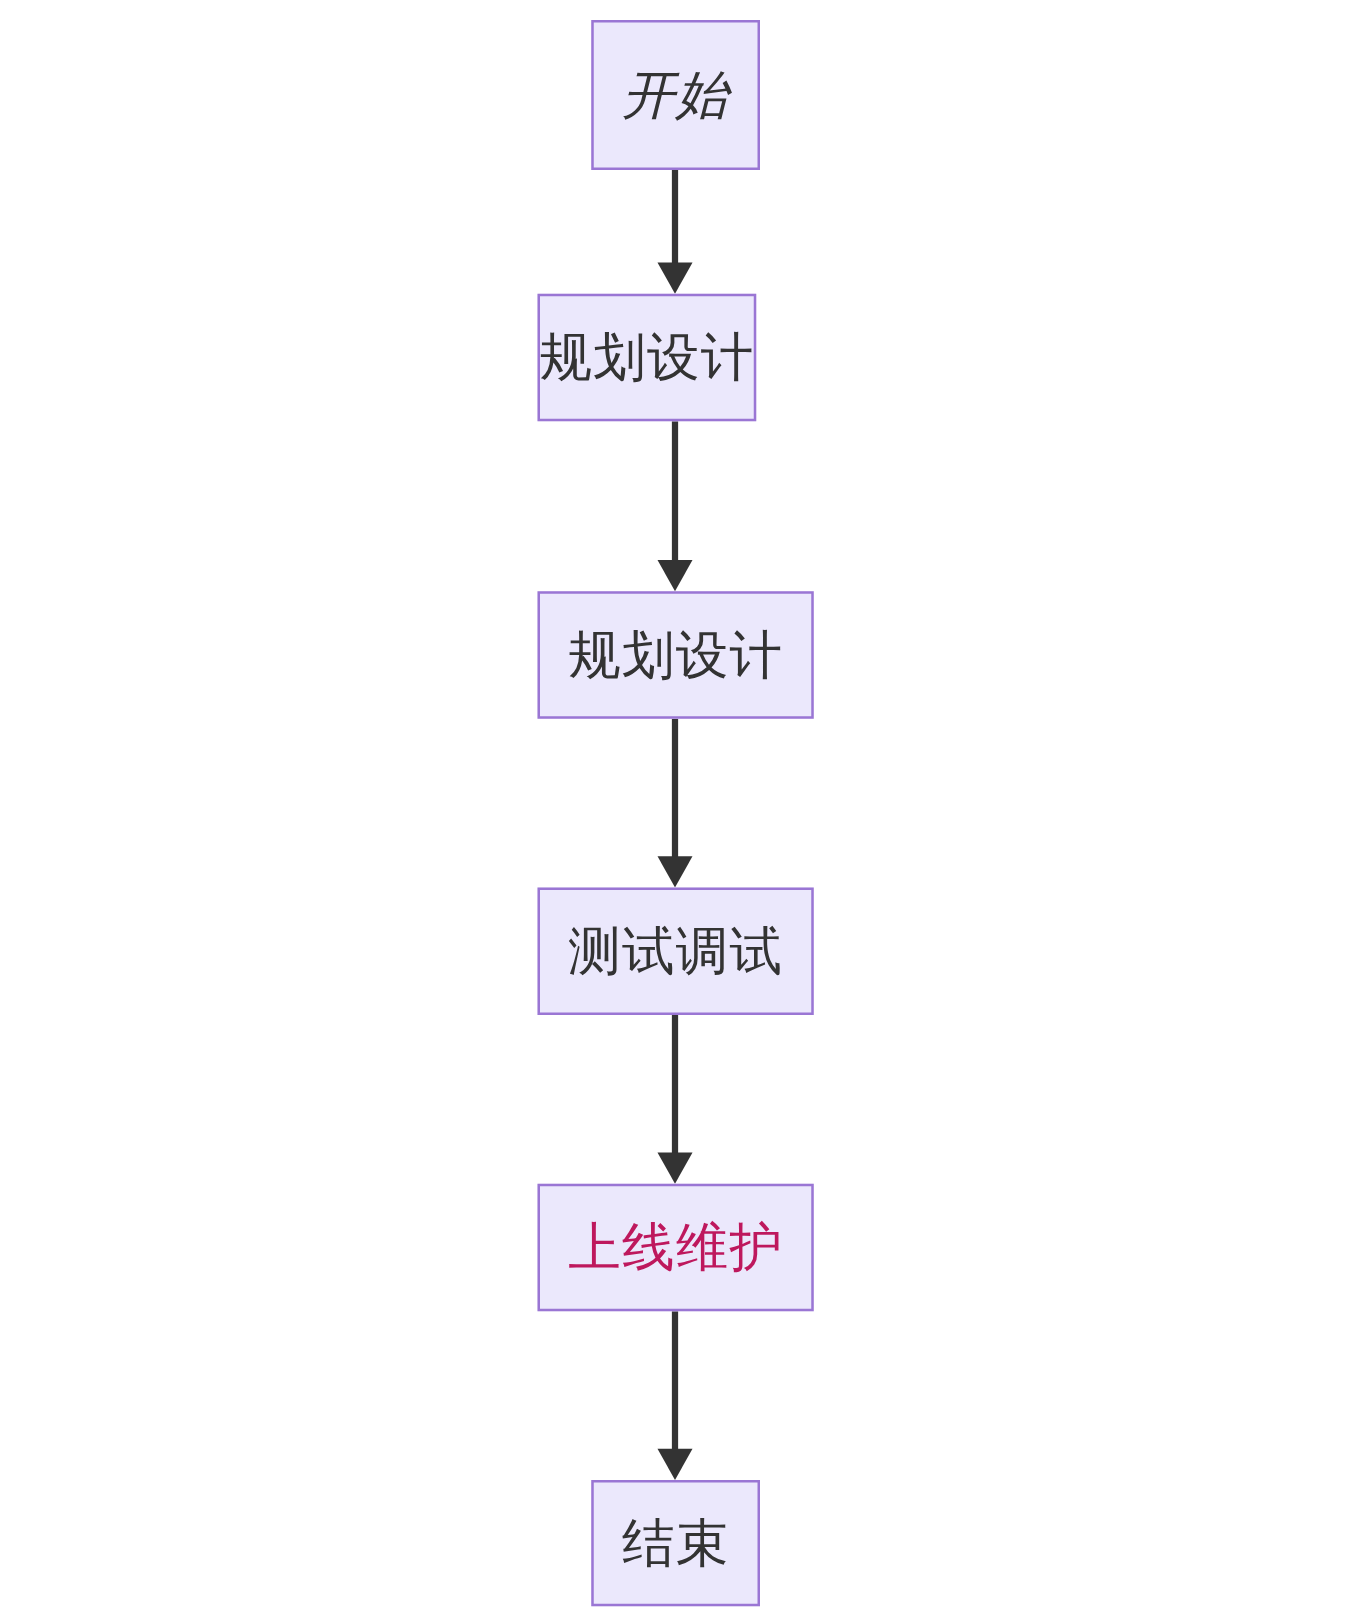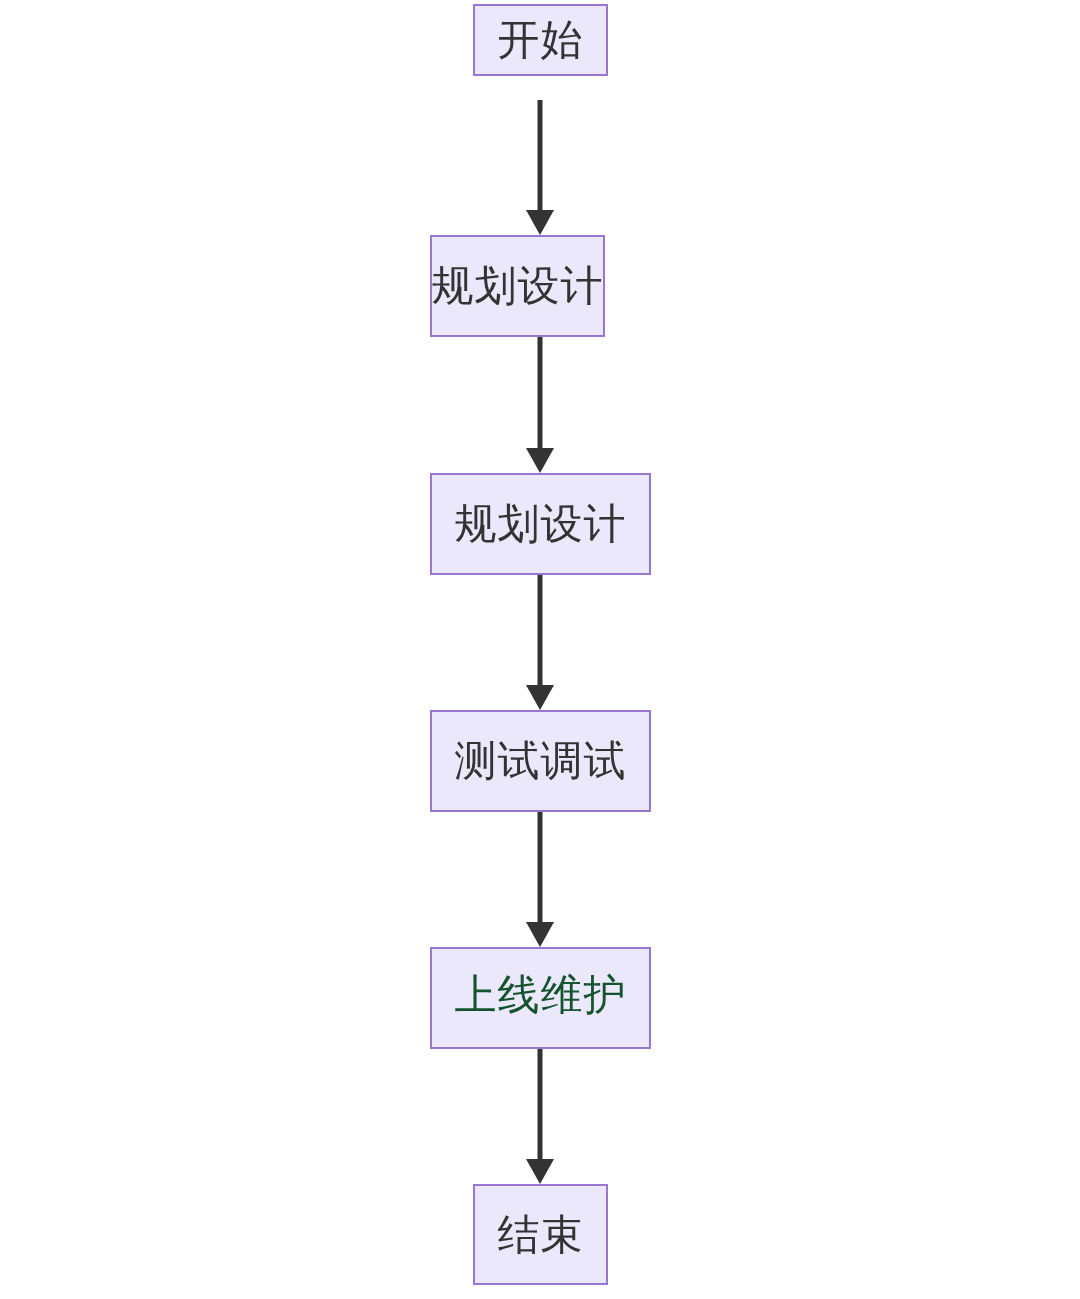--- a/index.html
+++ b/index.html
@@ -66,37 +66,37 @@
       <g>
         <line x1="540" y1="812" x2="540" y2="924" stroke="#333333" stroke-width="5"></line>
         <polygon points="526,922 554,922 540,947" fill="#333333"></polygon>
       </g>
       <g>
         <line x1="540" y1="1049" x2="540" y2="1161" stroke="#333333" stroke-width="5"></line>
         <polygon points="526,1159 554,1159 540,1184" fill="#333333"></polygon>
       </g>
     </svg>
 
-  <div class="node" style="left: 473px; top: 4px; width: 135px; height: 72px; background: rgb(235, 232, 252); border-color: rgb(154, 118, 212);">
+  <div class="node" style="left: 473px; top: 16px; width: 135px; height: 120px; background: rgb(235, 232, 252); border-color: rgb(154, 118, 212); font-style: italic;">
     <span class="node-label" style="color: rgb(51, 51, 51);">开始</span>
   </div>
 
   <div class="node" style="left: 430px; top: 235px; width: 175px; height: 102px; background: rgb(235, 232, 252); border-color: rgb(154, 118, 212);">
     <span class="node-label" style="color: rgb(51, 51, 51);">规划设计</span>
   </div>
 
   <div class="node" style="left: 430px; top: 473px; width: 221px; height: 102px; background: rgb(235, 232, 252); border-color: rgb(154, 118, 212);">
     <span class="node-label" style="color: rgb(51, 51, 51);">规划设计</span>
   </div>
 
   <div class="node" style="left: 430px; top: 710px; width: 221px; height: 102px; background: rgb(235, 232, 252); border-color: rgb(154, 118, 212);">
     <span class="node-label" style="color: rgb(51, 51, 51);">测试调试</span>
   </div>
 
   <div class="node" style="left: 430px; top: 947px; width: 221px; height: 102px; background: rgb(235, 232, 252); border-color: rgb(154, 118, 212);">
-    <span class="node-label" style="color: #14532d; font-family: Liberation Mono, monospace;">上线维护</span>
+    <span class="node-label" style="color: #be185d;">上线维护</span>
   </div>
 
   <div class="node" style="left: 473px; top: 1184px; width: 135px; height: 101px; background: rgb(235, 232, 252); border-color: rgb(154, 118, 212); text-align: right;">
     <span class="node-label" style="color: rgb(51, 51, 51);">结束</span>
   </div>
 
 </div>
 
 </body></html>

